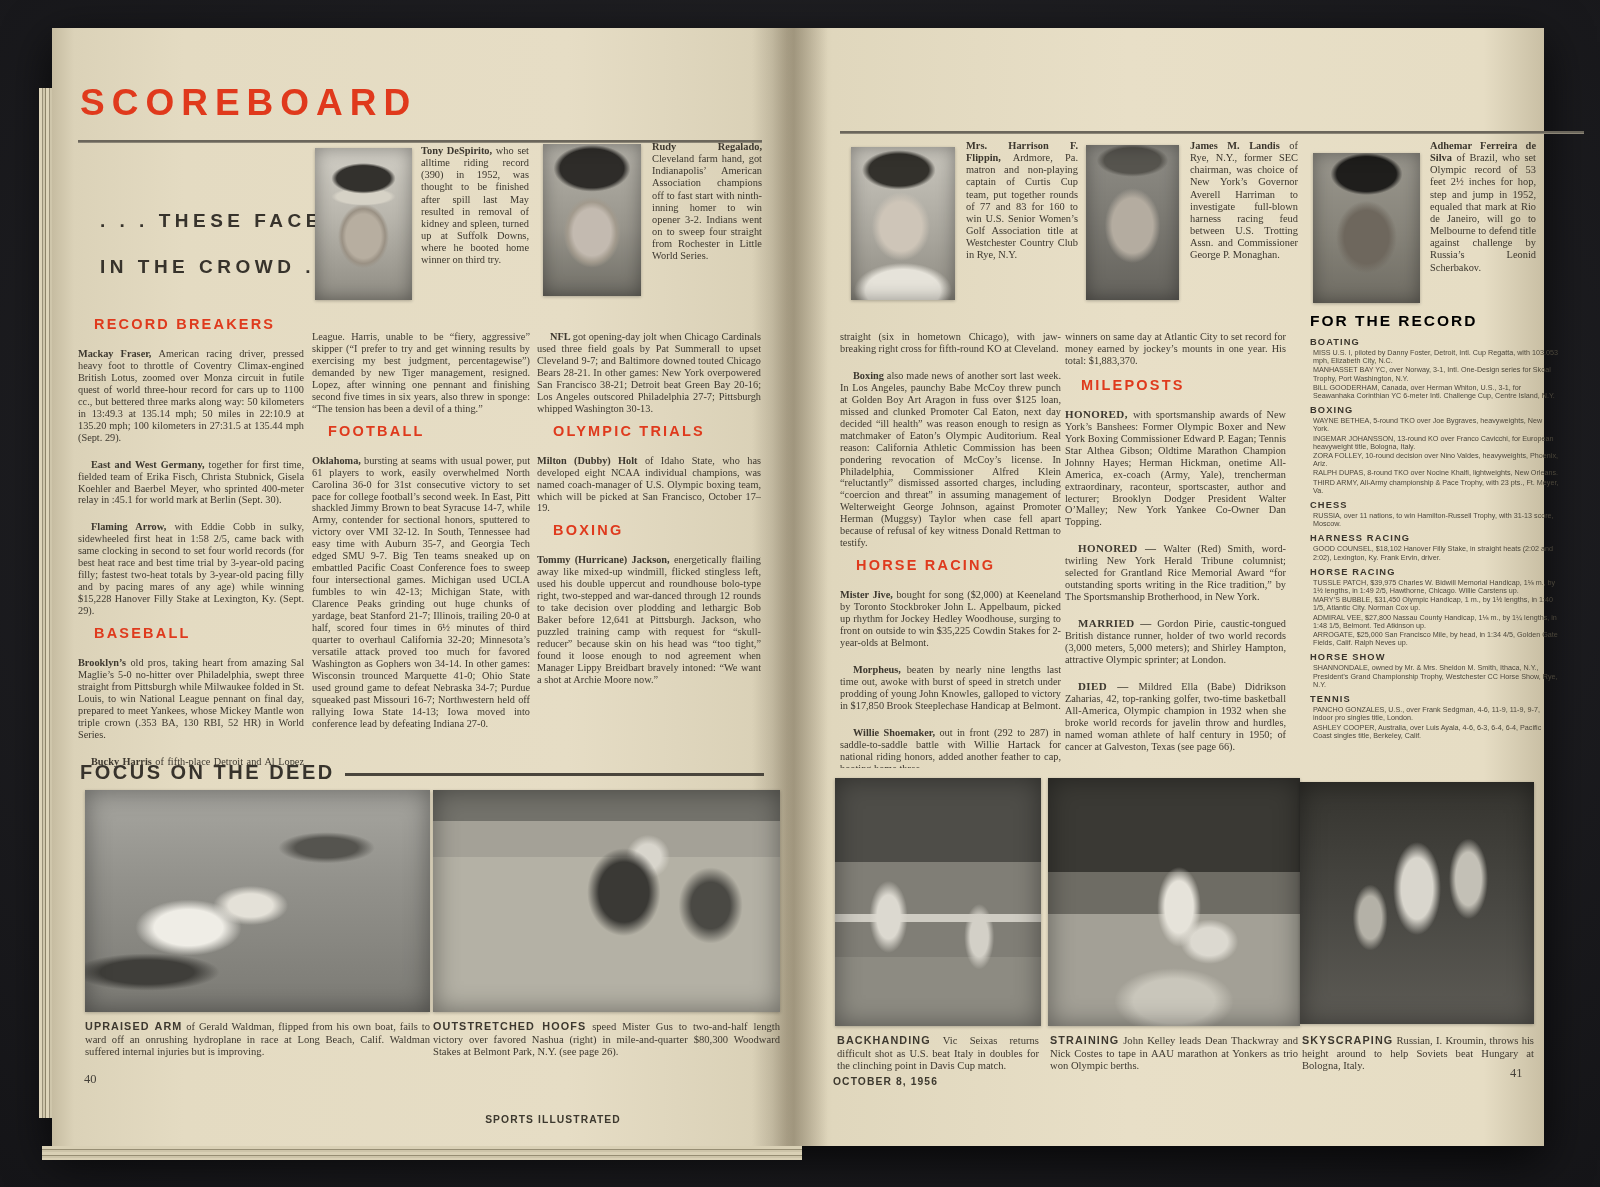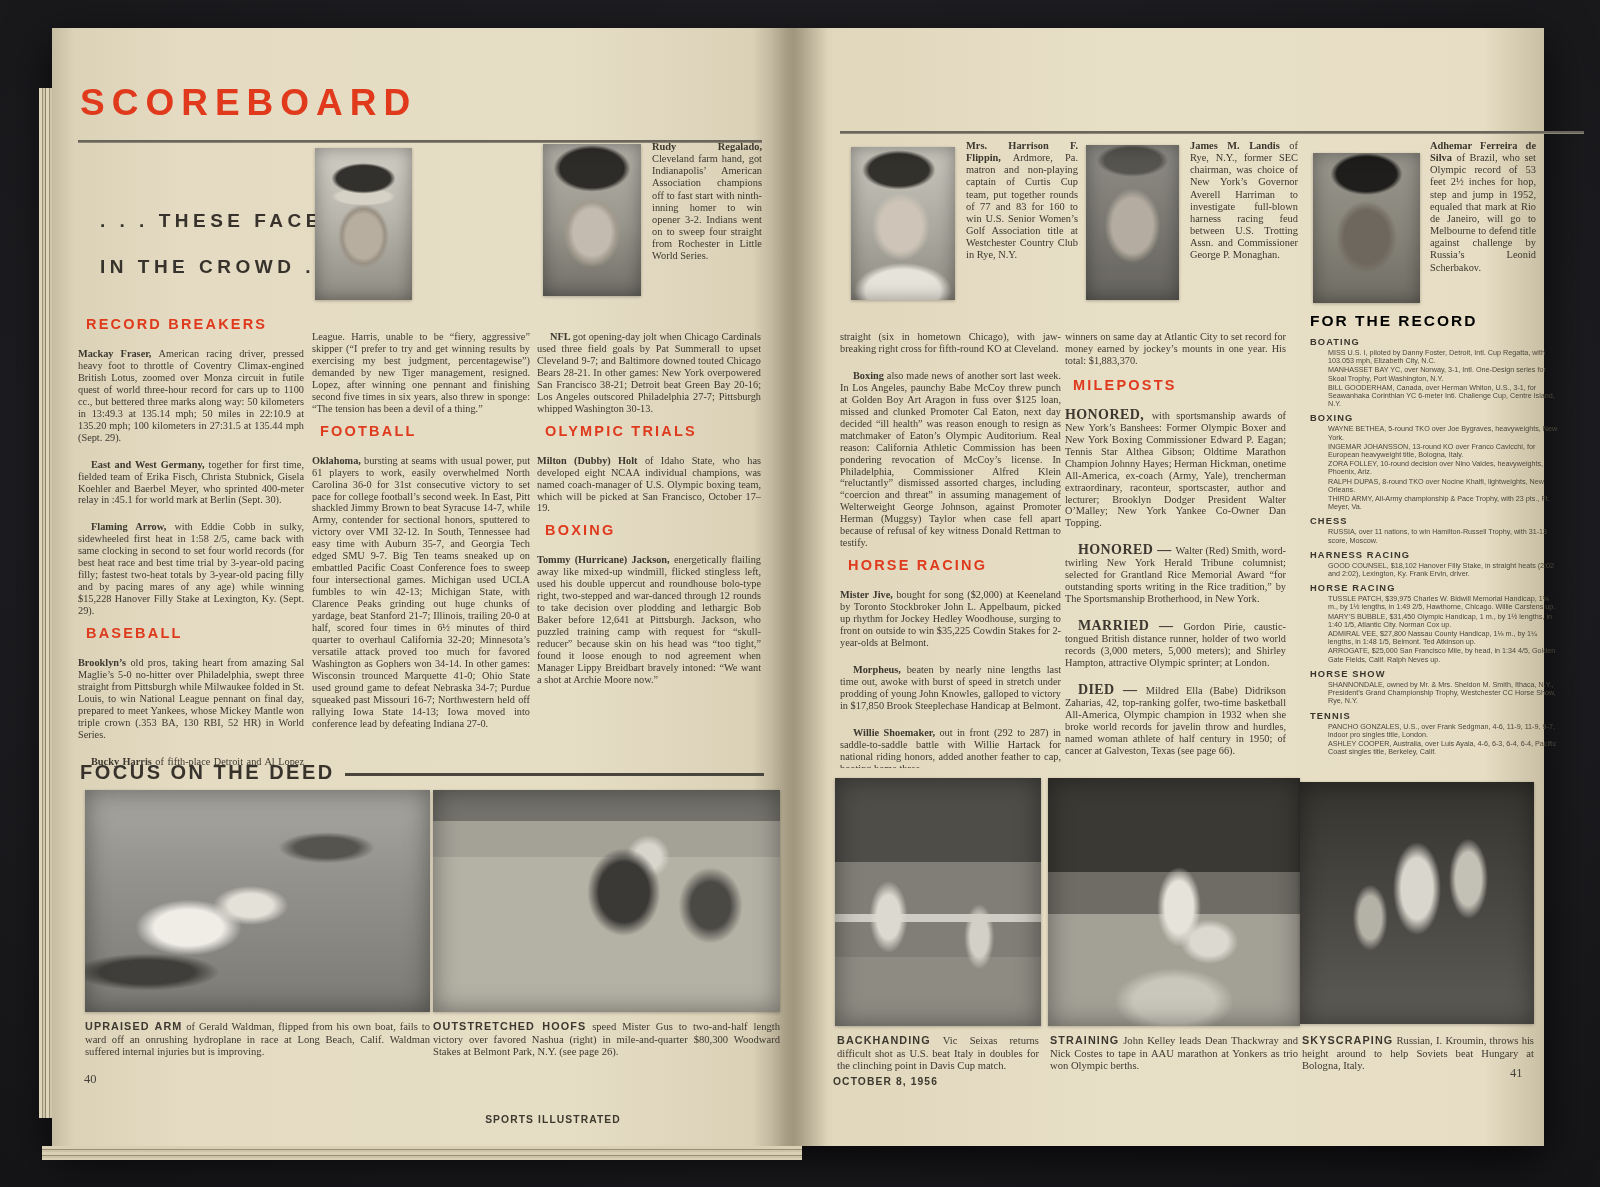--- a/index.html
+++ b/index.html
@@ -33,32 +33,32 @@
   .portrait{position:absolute;box-shadow:inset 0 0 18px rgba(0,0,0,.38),0 1px 3px rgba(0,0,0,.25);}
   .facecap{position:absolute;margin:0;font:10.4px/12.15px "Liberation Serif",serif;
     color:#3c372e;text-align:justify;}
   .facecap b{font-weight:700;}
 
   .col{position:absolute;font:10.3px/11.95px "Liberation Serif",serif;color:#3d382f;
     text-align:justify;overflow:hidden;}
   .col p{margin:15px 0 1px;text-indent:13px;}
   .plist p:first-child{text-indent:0;}
   .plist.ind1 p:first-child{text-indent:13px;}
-  .sechead{margin:0 8px 4px;font:700 14.5px/17px "Liberation Sans",sans-serif;
+  .sechead{margin:0 16px 4px;font:700 14.5px/17px "Liberation Sans",sans-serif;
     color:#df3a1d;letter-spacing:2.2px;}
   .plist + .sechead{margin-top:8px;}
   .spaced .caps p{margin-bottom:7px;}
-  .caps p > b{font-size:14px;letter-spacing:.4px;}
+  .caps p > b{font-size:11px;letter-spacing:.4px;}
 
   .ftr{text-align:left;padding-left:18px;}
   .ftr .bighead{margin:0 0 7px;font:700 15.5px "Liberation Sans",sans-serif;
     color:#000000;letter-spacing:2px;}
   .ftr h4{margin:5px 0 2px;font:700 9.3px "Liberation Sans",sans-serif;
     color:#3a352c;letter-spacing:1.1px;}
-  .ftr .ftr-list p{margin:0 0 1px 18px;text-indent:0;
+  .ftr .ftr-list p{margin:0 0 1px 3px;text-indent:0;
     font:7.2px/8.2px "Liberation Sans",sans-serif;color:#4c473b;text-align:left;}
 
   .focus{position:absolute;left:28px;top:733px;width:684px;display:flex;align-items:center;
     font:700 20px "Liberation Sans",sans-serif;color:#37332c;letter-spacing:2.5px;}
   .focus .line{flex:1;height:3px;background:#4a453c;margin-left:10px;margin-top:3px;}
 
   .deed{position:absolute;box-shadow:inset 0 0 26px rgba(0,0,0,.42),0 1px 3px rgba(0,0,0,.25);}
   .deedcap{position:absolute;margin:0;font:10.6px/12.5px "Liberation Serif",serif;
     color:#3d382f;text-align:justify;}
   .deedcap b{font:700 10.8px "Liberation Sans",sans-serif;letter-spacing:1.1px;}
@@ -131,20 +131,21 @@
     <h1 class="scoreboard">SCOREBOARD</h1>
     <div class="rule rule-left"></div>
     <div class="rule rule-right"></div>
 
     <div class="intro">
       <div>. . .  THESE  FACES</div>
       <div>IN  THE  CROWD . . .</div>
     </div>
 
     <div class="portrait p1" style="left:263px;top:120px;width:97px;height:152px;"></div>
+    <p class="facecap" style="left:369px;top:117px;width:108px;"><b>Tony DeSpirito,</b> <span>who set alltime riding record (390) in 1952, was thought to be finished after spill last May resulted in removal of kidney and spleen, turned up at Suffolk Downs, where he booted home winner on third try.</span></p>
 
     <div class="portrait p2" style="left:491px;top:116px;width:98px;height:152px;"></div>
     <p class="facecap" style="left:600px;top:113px;width:110px;"><b>Rudy Regalado,</b> <span>Cleveland farm hand, got Indianapolis’ American Association champions off to fast start with ninth-inning homer to win opener 3-2. Indians went on to sweep four straight from Rochester in Little World Series.</span></p>
 
     <div class="portrait p3" style="left:799px;top:119px;width:104px;height:153px;"></div>
     <p class="facecap" style="left:914px;top:112px;width:112px;"><b>Mrs. Harrison F. Flippin,</b> <span>Ardmore, Pa. matron and non-playing captain of Curtis Cup team, put together rounds of 77 and 83 for 160 to win U.S. Senior Women’s Golf Association title at Westchester Country Club in Rye, N.Y.</span></p>
 
     <div class="portrait p4" style="left:1034px;top:117px;width:93px;height:155px;"></div>
     <p class="facecap" style="left:1138px;top:112px;width:108px;"><b>James M. Landis</b> <span>of Rye, N.Y., former SEC chairman, was choice of New York’s Governor Averell Harriman to investigate full-blown harness racing feud between U.S. Trotting Assn. and Commissioner George P. Monaghan.</span></p>
 

